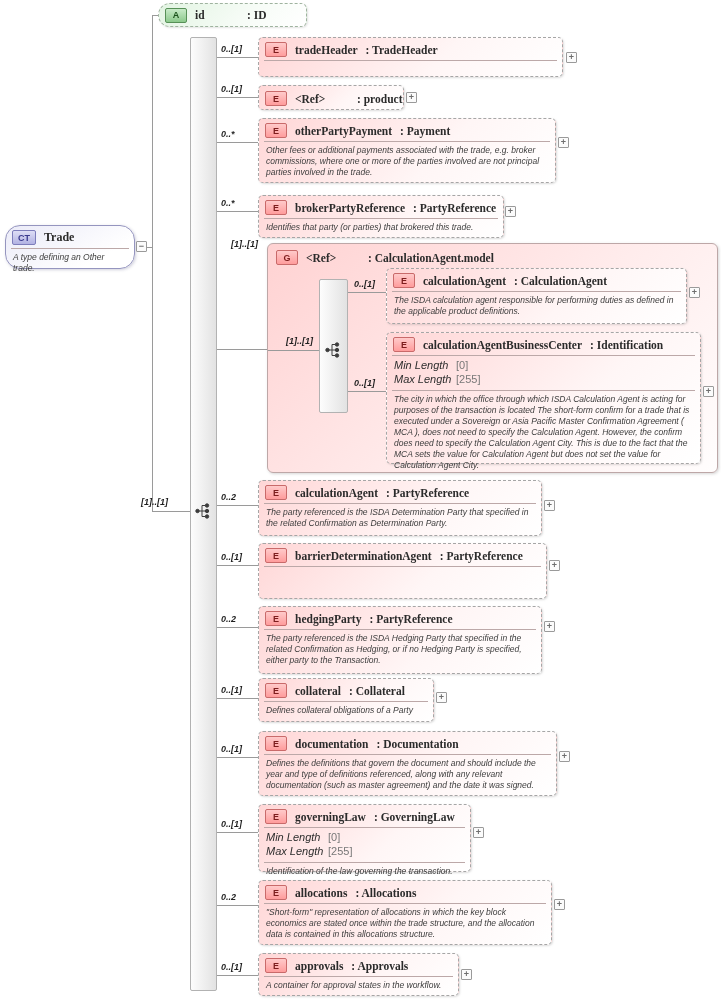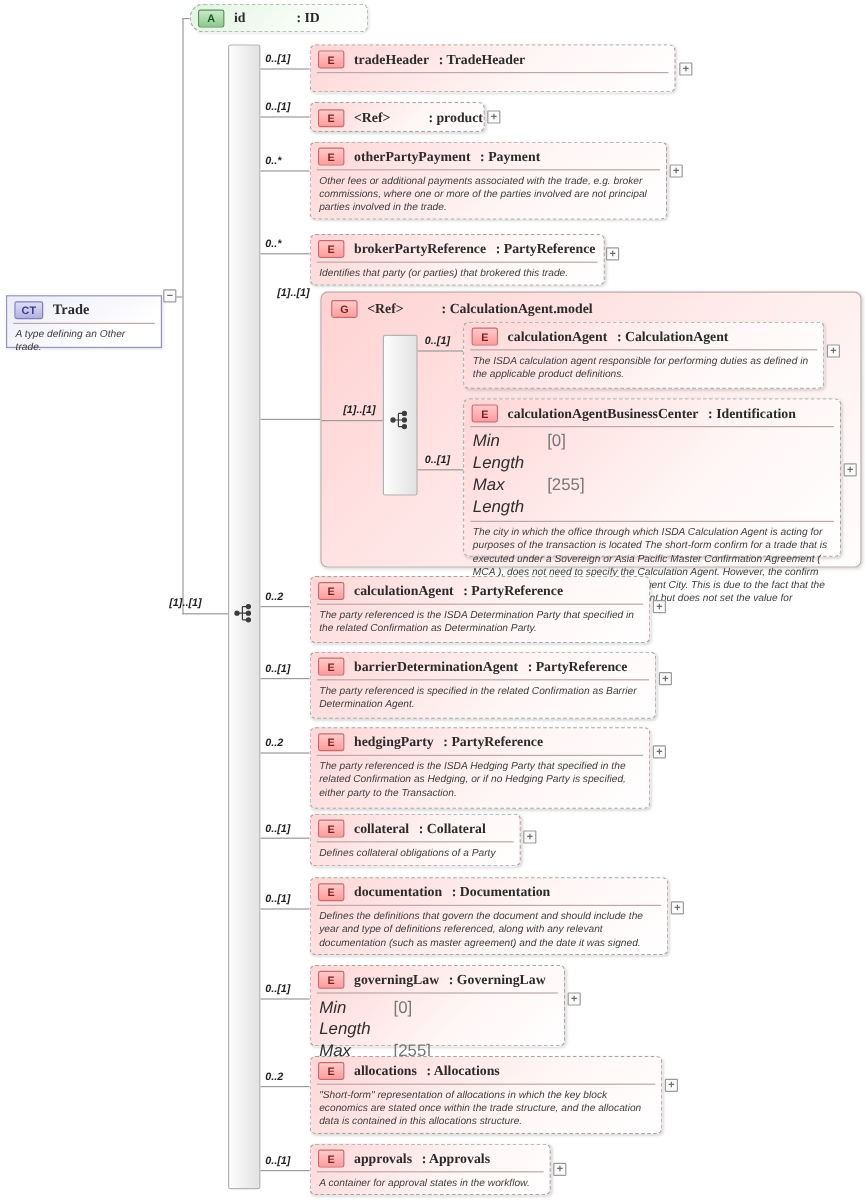--- a/index.html
+++ b/index.html
@@ -29,35 +29,35 @@
   .ebox{position:absolute;border:1px dashed #a6a6a6;border-radius:5px;
         background:linear-gradient(135deg,#ffd6d6 0%,#fff6f6 60%,#ffffff 100%);
         box-shadow:1px 1px 2px rgba(120,120,120,.25);box-sizing:border-box;z-index:2;}
   .hdr{display:flex;align-items:center;gap:8px;padding:4px 6px 3px 6px;}
   .t-name,.t-type{font-weight:bold;font-size:11.5px;color:#2b2b2b;white-space:pre;font-family:Liberation Serif, serif;}
   .nm-w44{min-width:44px;display:inline-block;}
   .nm-w54{min-width:54px;display:inline-block;}
   .sep{border-top:1px solid #bca8a8;margin:0 5px;}
   .anno{font-style:italic;font-size:8.5px;color:#3d3d3d;line-height:1.3;
         padding:3px 7px 4px 7px;}
-  .facets{padding:2px 7px 3px 7px;font-size:14px;color:#2e2e2e;}
+  .facets{padding:2px 7px 3px 7px;font-size:11px;color:#2e2e2e;}
   .facet-row{display:flex;line-height:1.3;}
   .facet-label{width:62px;font-style:italic;}
   .facet-value{color:#787878;}
 
   
   .abox{position:absolute;border:1px dashed #9fb39f;border-radius:12px 6px 6px 12px;
         background:linear-gradient(135deg,#e2f4e2 0%,#f7fcf7 60%,#ffffff 100%);
         box-shadow:1px 1px 2px rgba(120,120,120,.2);box-sizing:border-box;z-index:2;
         display:flex;align-items:center;gap:8px;padding:0 6px;}
 
   
-  .ctbox{position:absolute;border:1px solid #9595bf;border-radius:0;
+  .ctbox{position:absolute;border:1px solid #9595bf;border-radius:15px;
         background:linear-gradient(150deg,#ebebf8 0%,#ffffff 75%);
-        box-shadow:1px 1px 3px rgba(100,100,140,.3);box-sizing:border-box;z-index:2;margin-top:21px;}
+        box-shadow:1px 1px 3px rgba(100,100,140,.3);box-sizing:border-box;z-index:2;}
 
   
   .gbox{position:absolute;border:1px solid #bda7a7;border-radius:6px;
         background:linear-gradient(135deg,#ffd2d2 0%,#ffecec 55%,#fffdfd 100%);
         box-shadow:1px 1px 3px rgba(120,120,120,.3);box-sizing:border-box;z-index:1;}
 
   
   .bar{position:absolute;background:linear-gradient(to right,#fdfdfd,#e2e2e2);
        border:1px solid #b2b2b2;border-radius:2px;box-sizing:border-box;z-index:1;}
   .seqicon{position:absolute;z-index:3;}
@@ -245,21 +245,20 @@
   <div class="pbtn" style="left:544px;top:500px;">+</div>
 
   <div class="card" style="left:221px;top:552px;">0..[1]</div>
   <div class="ebox" style="left:258px;top:543px;width:289px;height:56px;">
     <div class="hdr">
       <span class="badge b-e">E</span>
       <span class="t-name">barrierDeterminationAgent</span>
       <span class="t-type">: PartyReference</span>
     </div>
     <div class="sep"></div>
-    <div class="anno">The party referenced is specified in the related Confirmation as Barrier Determination Agent.</div>
   </div>
   <div class="pbtn" style="left:549px;top:560px;">+</div>
 
   <div class="card" style="left:221px;top:614px;">0..2</div>
   <div class="ebox" style="left:258px;top:606px;width:284px;height:68px;">
     <div class="hdr">
       <span class="badge b-e">E</span>
       <span class="t-name">hedgingParty</span>
       <span class="t-type">: PartyReference</span>
     </div>

